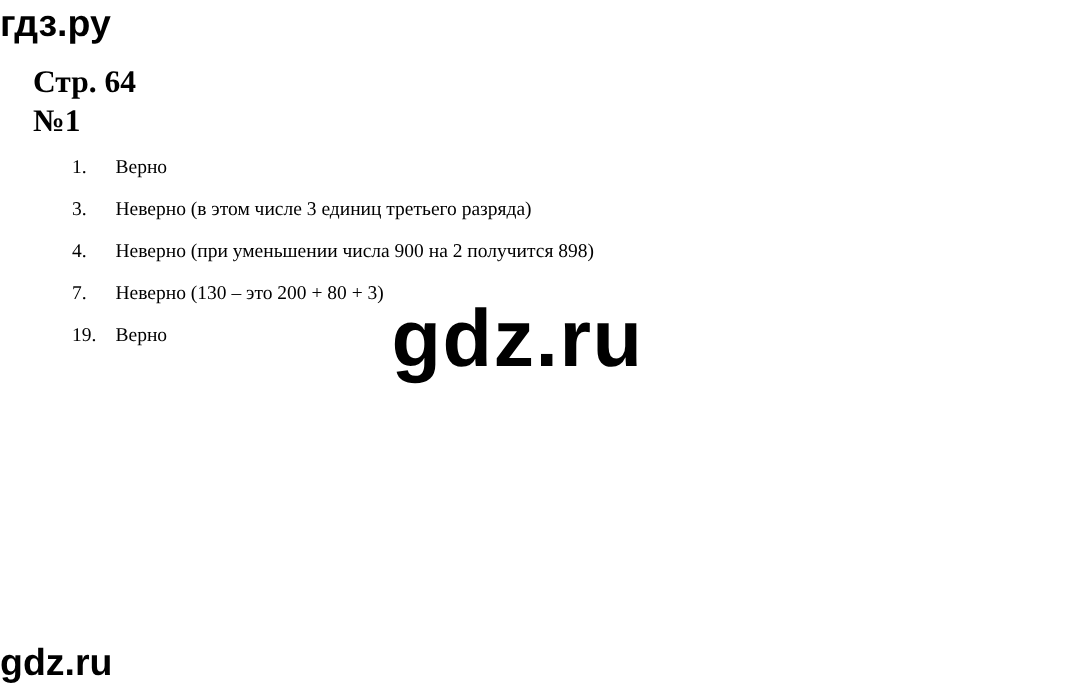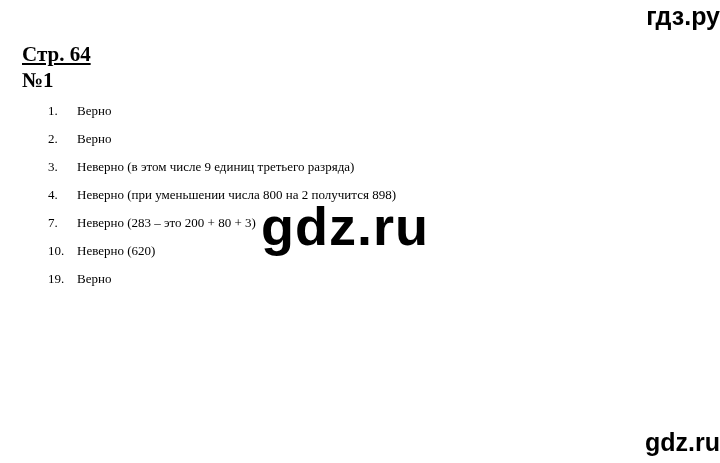--- a/index.html
+++ b/index.html
@@ -12,38 +12,37 @@
     background: #ffffff;
     color: #000000;
     font-family: "Liberation Serif", serif;
     position: relative;
     overflow: hidden;
   }
   .brand {
     position: absolute;
     left: 0;
     width: 720px;
-    text-align: right;
+    text-align: left;
     font-family: "Liberation Sans", sans-serif;
     font-weight: bold;
     font-size: 25px;
     line-height: 28px;
     white-space: nowrap;
   }
   .brand-header { top: 2px; }
   .brand-footer { top: 428px; }
   .page-label {
     position: absolute;
     left: 22px;
     top: 42px;
     font-weight: bold;
     font-size: 21px;
     line-height: 24px;
     white-space: nowrap;
-    text-decoration: underline;
   }
   .task-label {
     position: absolute;
     left: 22px;
     top: 68px;
     font-weight: bold;
     font-size: 21px;
     line-height: 24px;
     white-space: nowrap;
   }
@@ -87,33 +86,27 @@
 
 <div class="page-label">Стр. 64</div>
 
 <div class="task-label">№1</div>
 
 <ol class="answers">
   <li class="answer-item">
     <span class="num">1.</span><span class="txt">Верно</span>
   </li>
   <li class="answer-item">
-    <span class="num">2.</span><span class="txt">Верно</span>
+    <span class="num">3.</span><span class="txt">Неверно (в этом числе 3 единиц третьего разряда)</span>
   </li>
   <li class="answer-item">
-    <span class="num">3.</span><span class="txt">Неверно (в этом числе 9 единиц третьего разряда)</span>
+    <span class="num">4.</span><span class="txt">Неверно (при уменьшении числа 900 на 2 получится 898)</span>
   </li>
   <li class="answer-item">
-    <span class="num">4.</span><span class="txt">Неверно (при уменьшении числа 800 на 2 получится 898)</span>
-  </li>
-  <li class="answer-item">
-    <span class="num">7.</span><span class="txt">Неверно (283 – это 200 + 80 + 3)</span>
-  </li>
-  <li class="answer-item">
-    <span class="num">10.</span><span class="txt">Неверно (620)</span>
+    <span class="num">7.</span><span class="txt">Неверно (130 – это 200 + 80 + 3)</span>
   </li>
   <li class="answer-item">
     <span class="num">19.</span><span class="txt">Верно</span>
   </li>
 </ol>
 
 <div class="watermark">gdz.ru</div>
 
 <div class="brand brand-footer">gdz.ru</div>
 

